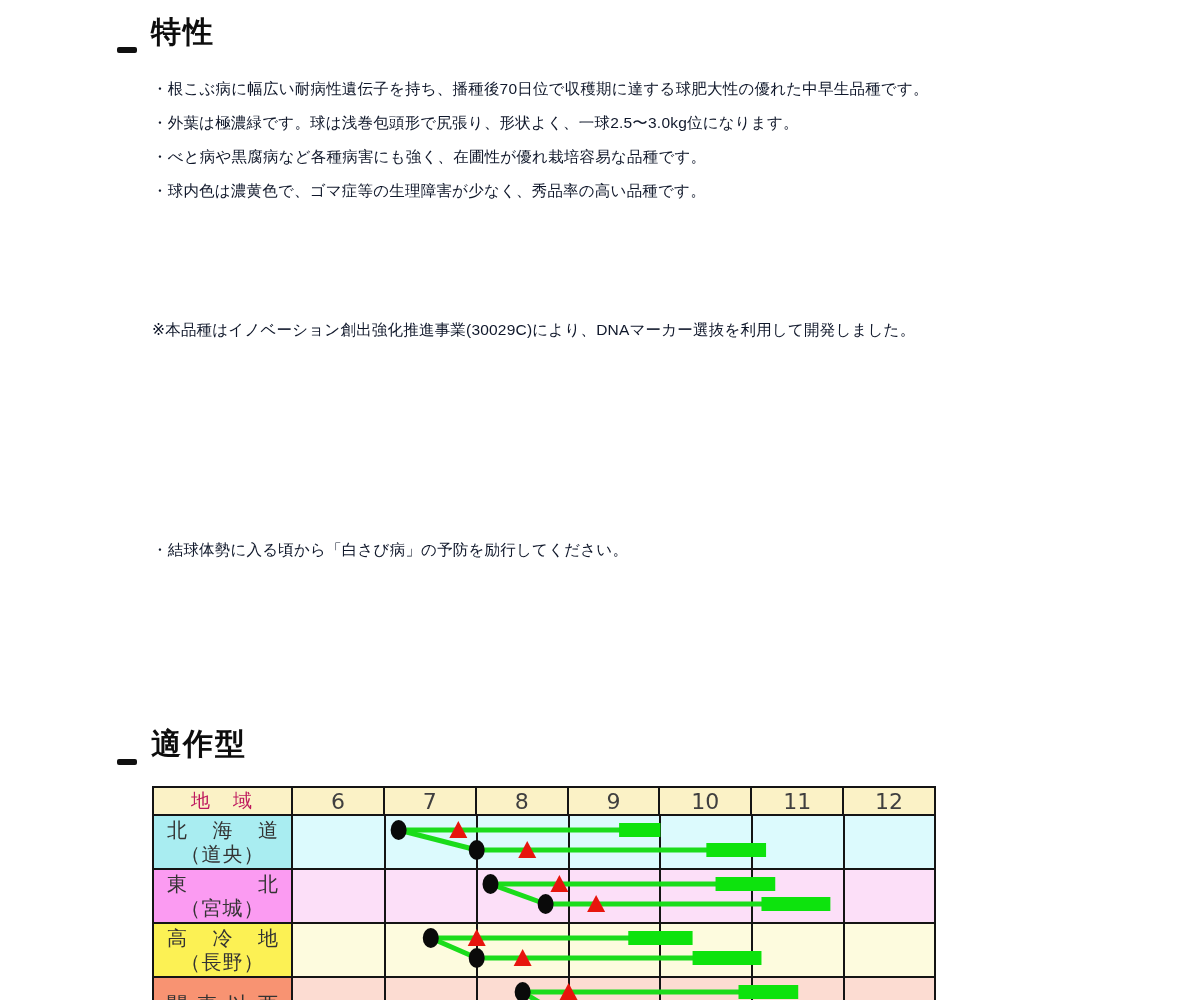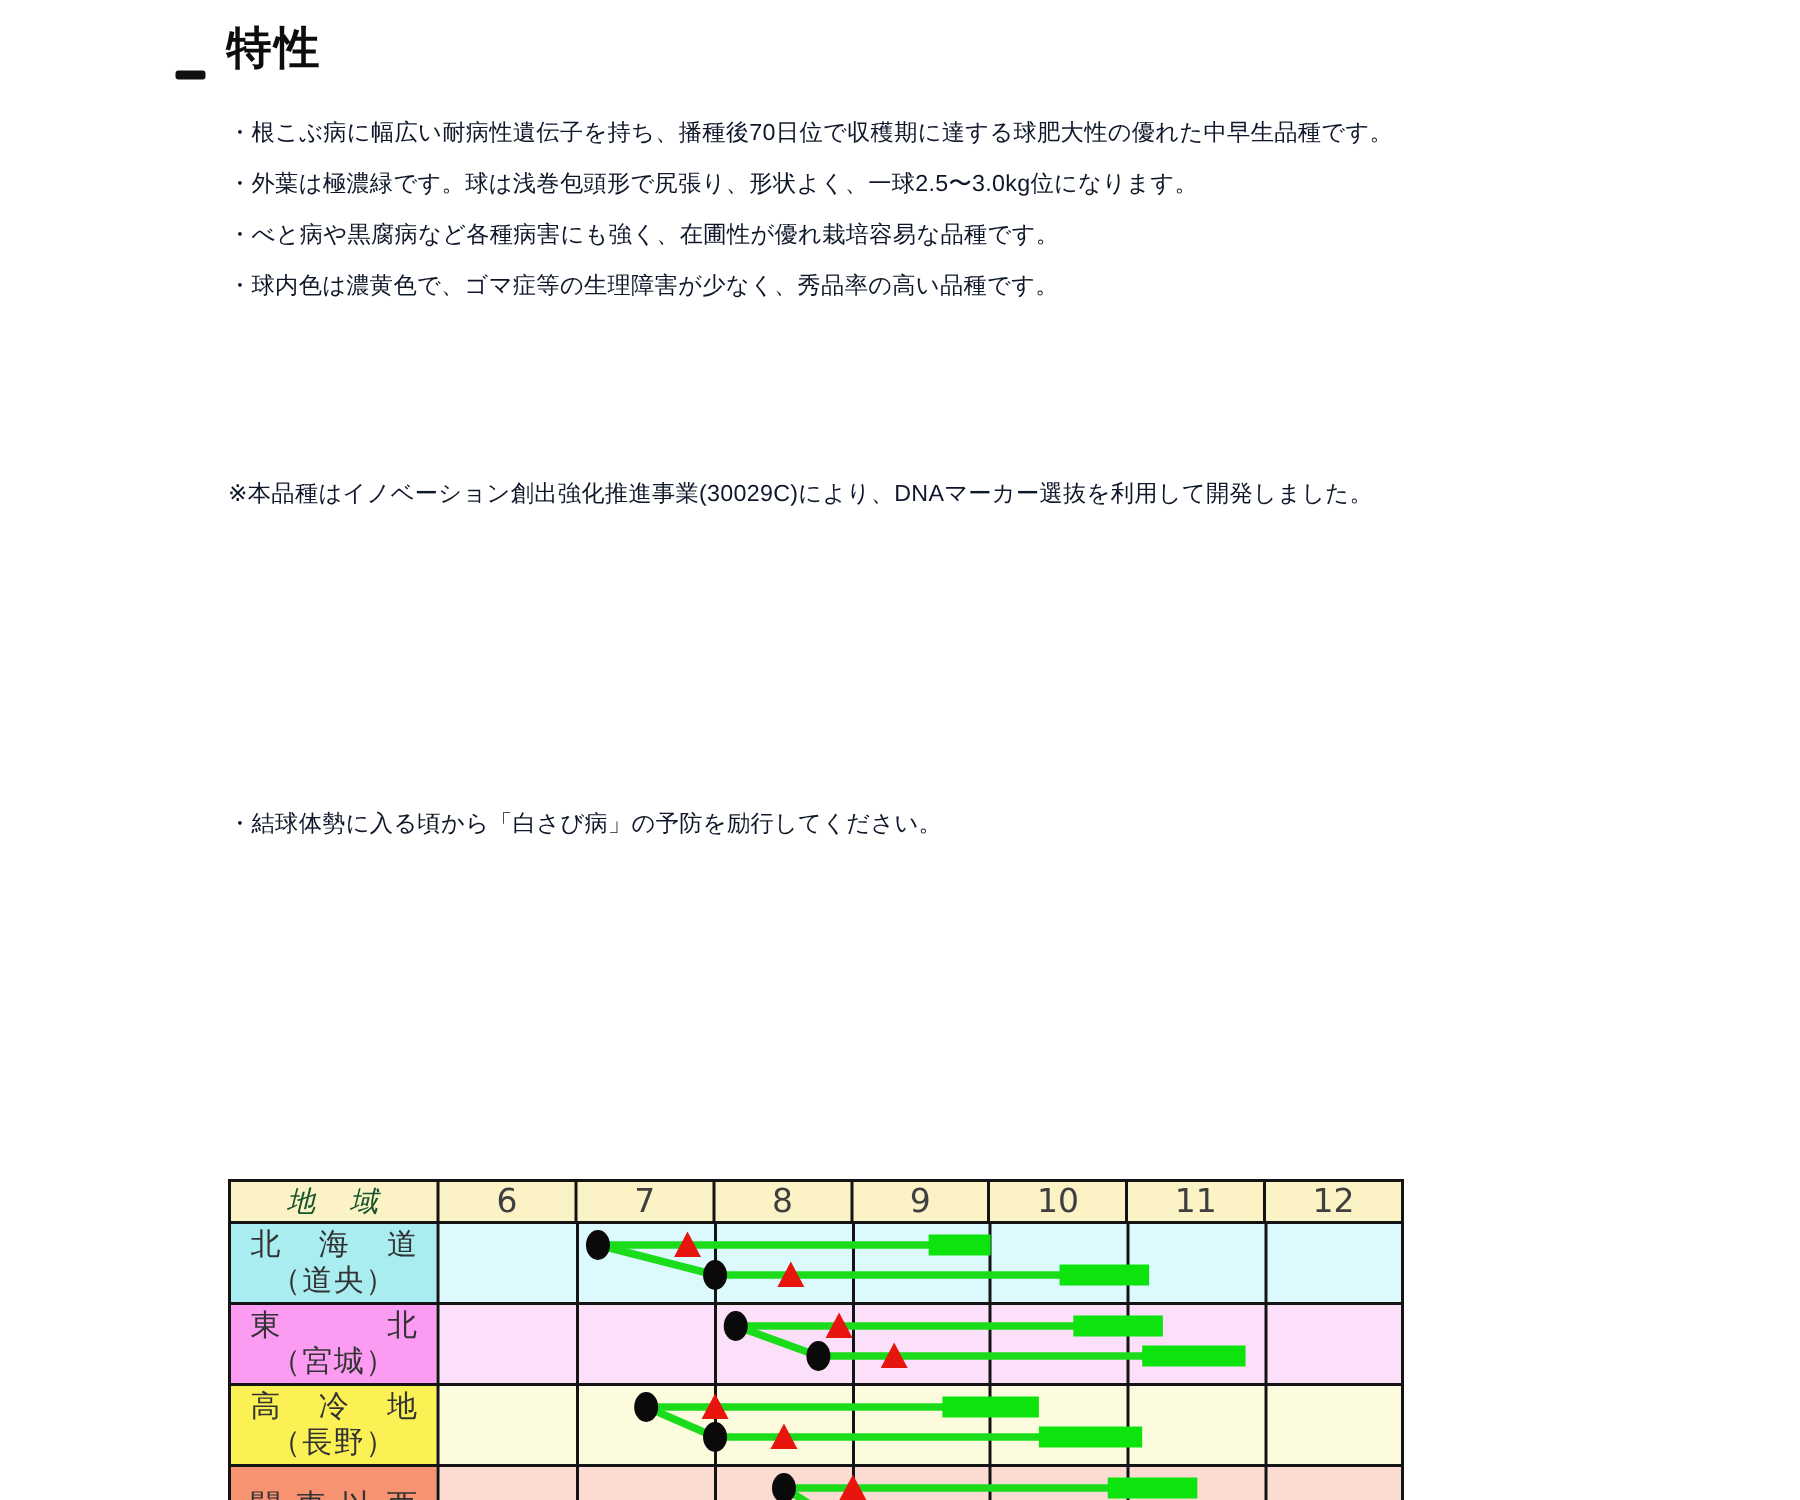--- a/index.html
+++ b/index.html
@@ -25,21 +25,21 @@
   .calendar {
     position:absolute; left:152px; top:786px; width:784px;
     border:2px solid #141414; background:#fff;
   }
   .cal-header {
     display:grid; grid-template-columns:137px repeat(7,1fr); height:26px;
   }
   .cal-region-head, .cal-month {
     display:flex; align-items:center; justify-content:center;
   }
-  .cal-region-head { font-size:19px; color:#14532d; letter-spacing:2px;font-style:italic; }
+  .cal-region-head { font-size:19px; color:#be185d; letter-spacing:2px; }
   .cal-month {
     border-left:2px solid #141414; font-size:22px; color:#3f3f3f;
     font-family:"DejaVu Sans",sans-serif;
   }
   .cal-row {
     display:grid; grid-template-columns:137px 1fr; height:54px;
     border-top:2px solid #141414;
   }
   .cal-label {
     display:flex; flex-direction:column; justify-content:center;
@@ -70,20 +70,24 @@
     <div>・球内色は濃黄色で、ゴマ症等の生理障害が少なく、秀品率の高い品種です。</div>
   </div>
 
   <div class="text-block" style="top:313px;">※本品種はイノベーション創出強化推進事業(30029C)により、DNAマーカー選抜を利用して開発しました。</div>
 
 
   <div class="text-block" style="top:533px;">
     <div>・結球体勢に入る頃から「白さび病」の予防を励行してください。</div>
   </div>
 
+  <div class="section-heading" style="top:724px;">
+    <span class="minus-icon"></span>
+    <span class="heading-text">適作型</span>
+  </div>
 
   <div class="calendar">
     <div class="cal-header" id="cal-header" style="background: rgb(251, 242, 198);">
         <div class="cal-region-head">地　域</div>
         <div class="cal-month">6</div>
         <div class="cal-month">7</div>
         <div class="cal-month">8</div>
         <div class="cal-month">9</div>
         <div class="cal-month">10</div>
         <div class="cal-month">11</div>

